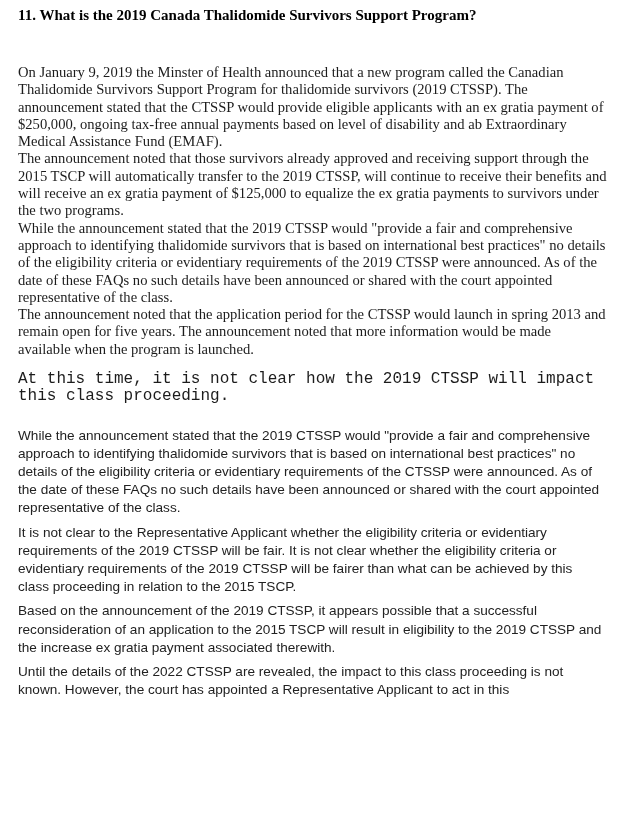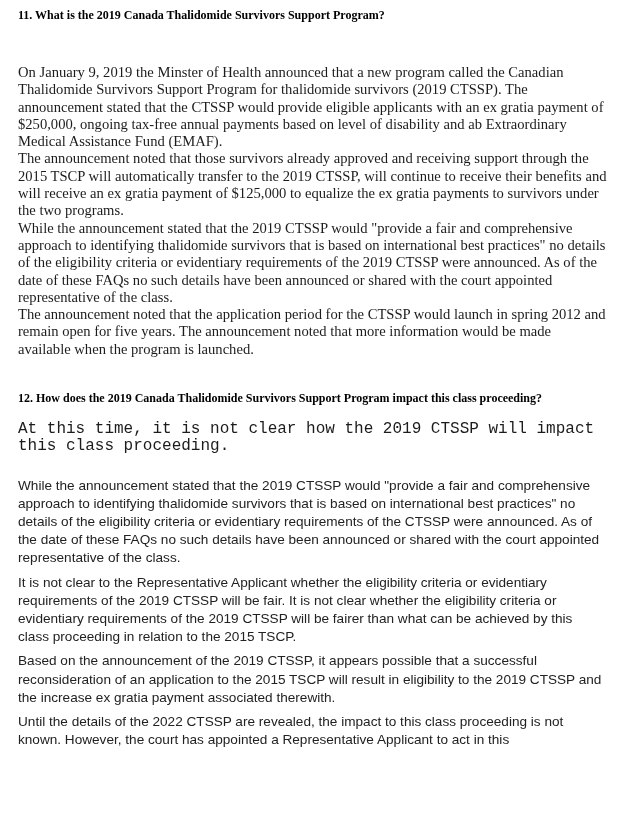--- a/index.html
+++ b/index.html
@@ -17,21 +17,21 @@
     width: 624px;
     height: 816px;
     padding: 6px 17px 0 18px;
     background: #ffffff;
     color: #1c1c1c;
   }
   .q-heading {
     margin: 0;
     font-family: "Liberation Serif", serif;
     font-weight: bold;
-    font-size: 12px;
+    font-size: 15px;
     line-height: 18px;
     color: #000000;
   }
   .serif-block {
     margin-top: 40px;
   }
   .serif-block p {
     margin: 0;
     font-family: "Liberation Serif", serif;
     font-size: 14.6px;
@@ -64,24 +64,23 @@
 <body>
 
 <div class="page">
 
   <h2 class="q-heading">11. What is the 2019 Canada Thalidomide Survivors Support Program?</h2>
 
   <div class="serif-block">
     <p>On January 9, 2019 the Minster of Health announced that a new program called the Canadian Thalidomide Survivors Support Program for thalidomide survivors (2019 CTSSP).  The announcement stated that the CTSSP would provide eligible applicants with an ex gratia payment of $250,000, ongoing tax-free annual payments based on level of disability and ab Extraordinary Medical Assistance Fund (EMAF).</p>
     <p>The announcement noted that those survivors already approved and receiving support through the 2015 TSCP will automatically transfer to the 2019 CTSSP, will continue to receive their benefits and will receive an ex gratia payment of $125,000 to equalize the ex gratia payments to survivors under the two programs.</p>
     <p>While the announcement stated that the 2019 CTSSP would "provide a fair and comprehensive approach to identifying thalidomide survivors that is based on international best practices" no details of the eligibility criteria or evidentiary requirements of the 2019 CTSSP were announced.  As of the date of these FAQs no such details have been announced or shared with the court appointed representative of the class.</p>
-    <p>The announcement noted that the application period for the CTSSP would launch in spring 2012 and remain open for five years. The announcement noted that more information would be made available when the program is launched.</p>
+    <p>The announcement noted that the application period for the CTSSP would launch in spring 2013 and remain open for five years. The announcement noted that more information would be made available when the program is launched.</p>
   </div>
 
-  <h2 class="q-heading second">12. How does the 2019 Canada Thalidomide Survivors Support Program impact this class proceeding?</h2>
 
   <p class="intro-line">At this time, it is not clear how the 2019 CTSSP will impact this class proceeding.</p>
 
   <div class="sans-block">
     <p>While the announcement stated that the 2019 CTSSP would "provide a fair and comprehensive approach to identifying thalidomide survivors that is based on international best practices" no details of the eligibility criteria or evidentiary requirements of the CTSSP were announced.  As of the date of these FAQs no such details have been announced or shared with the court appointed representative of the class.</p>
     <p>It is not clear to the Representative Applicant whether the eligibility criteria or evidentiary requirements of the 2019 CTSSP will be fair.  It is not clear whether the eligibility criteria or evidentiary requirements of the 2019 CTSSP will be fairer than what can be achieved by this class proceeding in relation to the 2015 TSCP.</p>
     <p>Based on the announcement of the 2019 CTSSP, it appears possible that a successful reconsideration of an application to the 2015 TSCP will result in eligibility to the 2019 CTSSP and the increase ex gratia payment associated therewith.</p>
     <p>Until the details of the 2022 CTSSP are revealed, the impact to this class proceeding is not known.  However, the court has appointed a Representative Applicant to act in this</p>
   </div>
 

